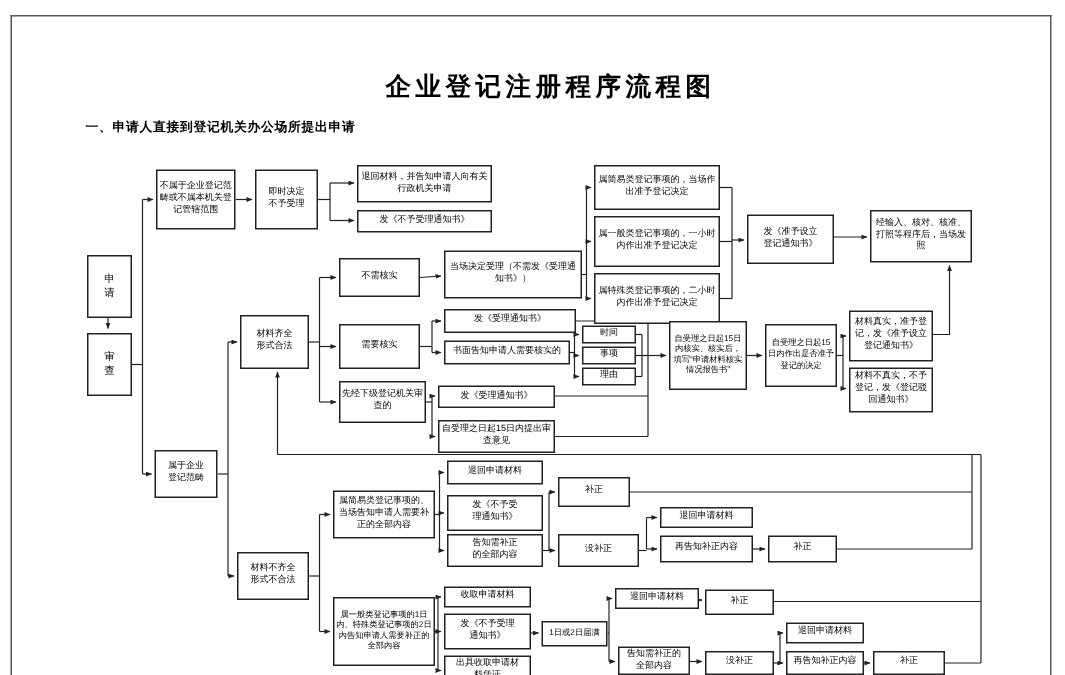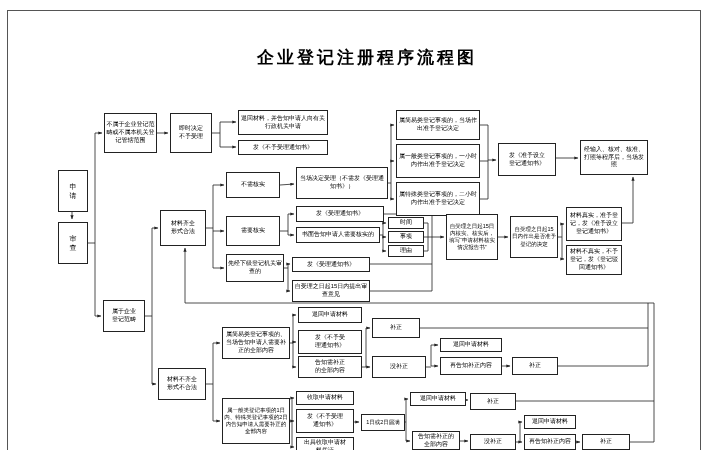--- a/index.html
+++ b/index.html
@@ -17,20 +17,21 @@
         font-size:6px;line-height:1.32;white-space:pre-line;padding:1px;overflow:hidden;}
   .edges{position:absolute;left:0;top:0;width:710px;height:450px;pointer-events:none;}
   .edges polyline{fill:none;stroke:#222;stroke-width:0.8;}
 </style>
 </head>
 <body>
 
 <div class="page">
   <div class="frame"></div>
   <h1 class="title">企业登记注册程序流程图</h1>
+  <div class="section-label">一、申请人直接到登记机关办公场所提出申请</div>
 
   <svg class="edges" width="710" height="450" viewBox="0 0 710 450">
     <defs>
       <marker id="arr" markerWidth="6" markerHeight="5" refX="4.6" refY="2" orient="auto">
         <path d="M0,0 L5,2 L0,4 Z" fill="#222"></path>
       </marker>
     </defs>
     <g>
         <polyline points="88,243 95,243"></polyline>
         <polyline points="95,133 95,316"></polyline>

